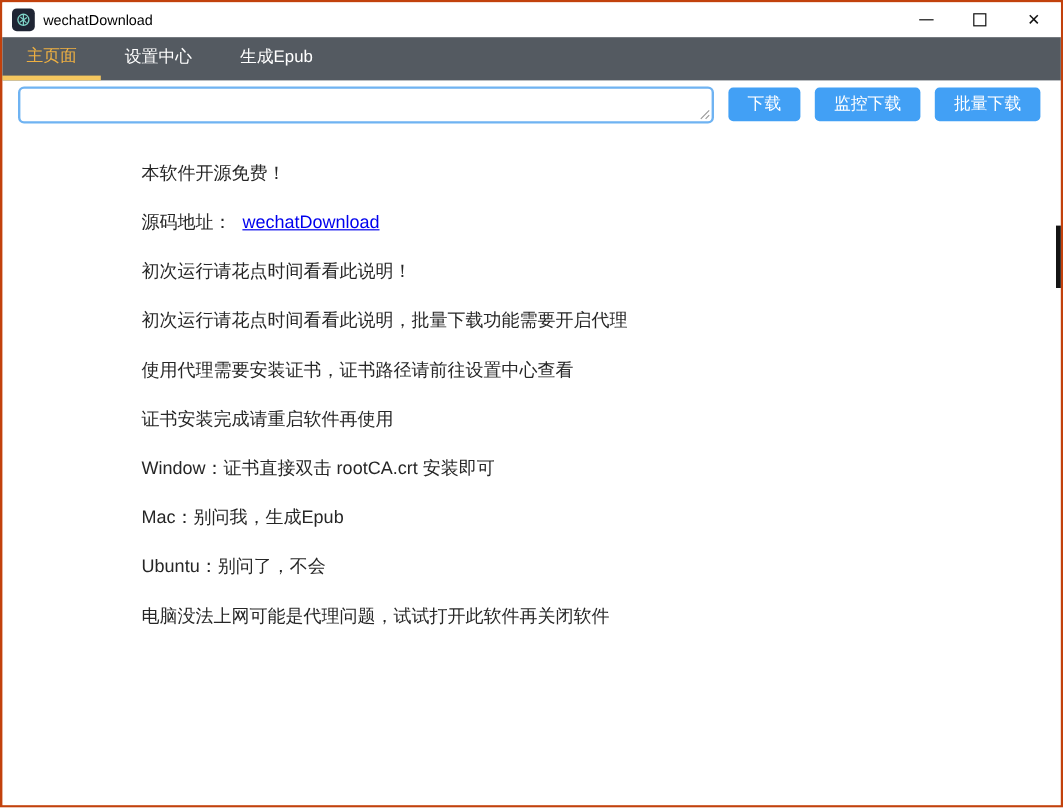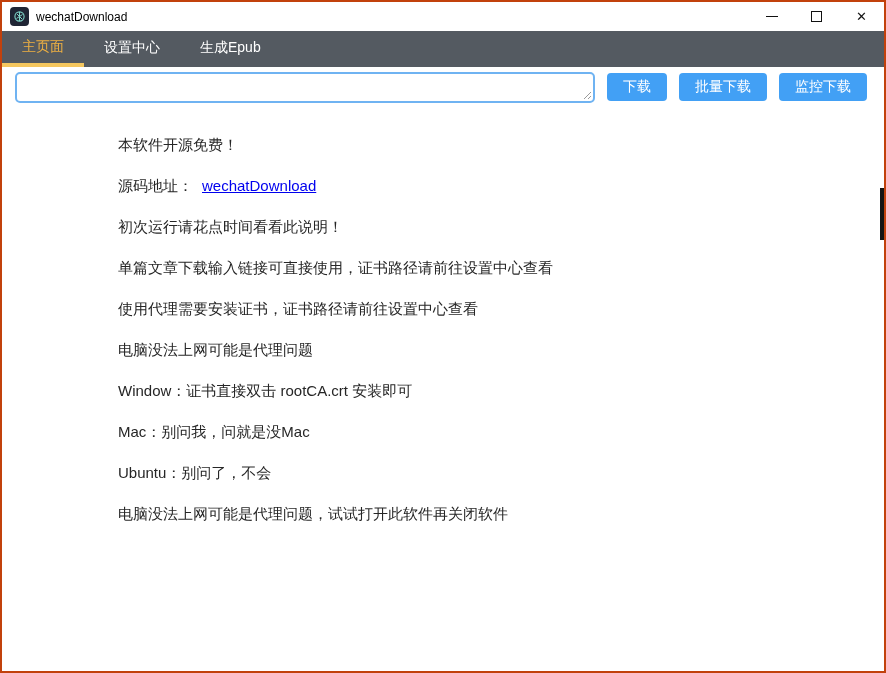--- a/index.html
+++ b/index.html
@@ -171,33 +171,33 @@
 
   <div class="toolbar">
     <div class="input-wrap">
       <textarea class="url-input" style=""></textarea>
       <svg class="resize-grip" viewBox="0 0 9 9">
         <path d="M8 1 L1 8 M8 5 L5 8" stroke="#9a9a9a" stroke-width="1" fill="none"></path>
       </svg>
     </div>
     <div class="btn-row">
       <button class="blue-btn btn-sm">下载</button>
+      <button class="blue-btn btn-md">监控下载</button>
       <button class="blue-btn btn-md">批量下载</button>
-      <button class="blue-btn btn-md">监控下载</button>
     </div>
   </div>
 
   <div class="info">
     <p>本软件开源免费！</p>
     <p><span>源码地址：</span><a href="#">wechatDownload</a></p>
     <p>初次运行请花点时间看看此说明！</p>
-    <p>单篇文章下载输入链接可直接使用，证书路径请前往设置中心查看</p>
+    <p>初次运行请花点时间看看此说明，批量下载功能需要开启代理</p>
     <p>使用代理需要安装证书，证书路径请前往设置中心查看</p>
-    <p>电脑没法上网可能是代理问题</p>
+    <p>证书安装完成请重启软件再使用</p>
     <p>Window：证书直接双击 rootCA.crt 安装即可</p>
-    <p>Mac：别问我，问就是没Mac</p>
+    <p>Mac：别问我，生成Epub</p>
     <p>Ubuntu：别问了，不会</p>
     <p>电脑没法上网可能是代理问题，试试打开此软件再关闭软件</p>
   </div>
 
   <div class="scroll-thumb"></div>
 
 </div>
 
 </body></html>

